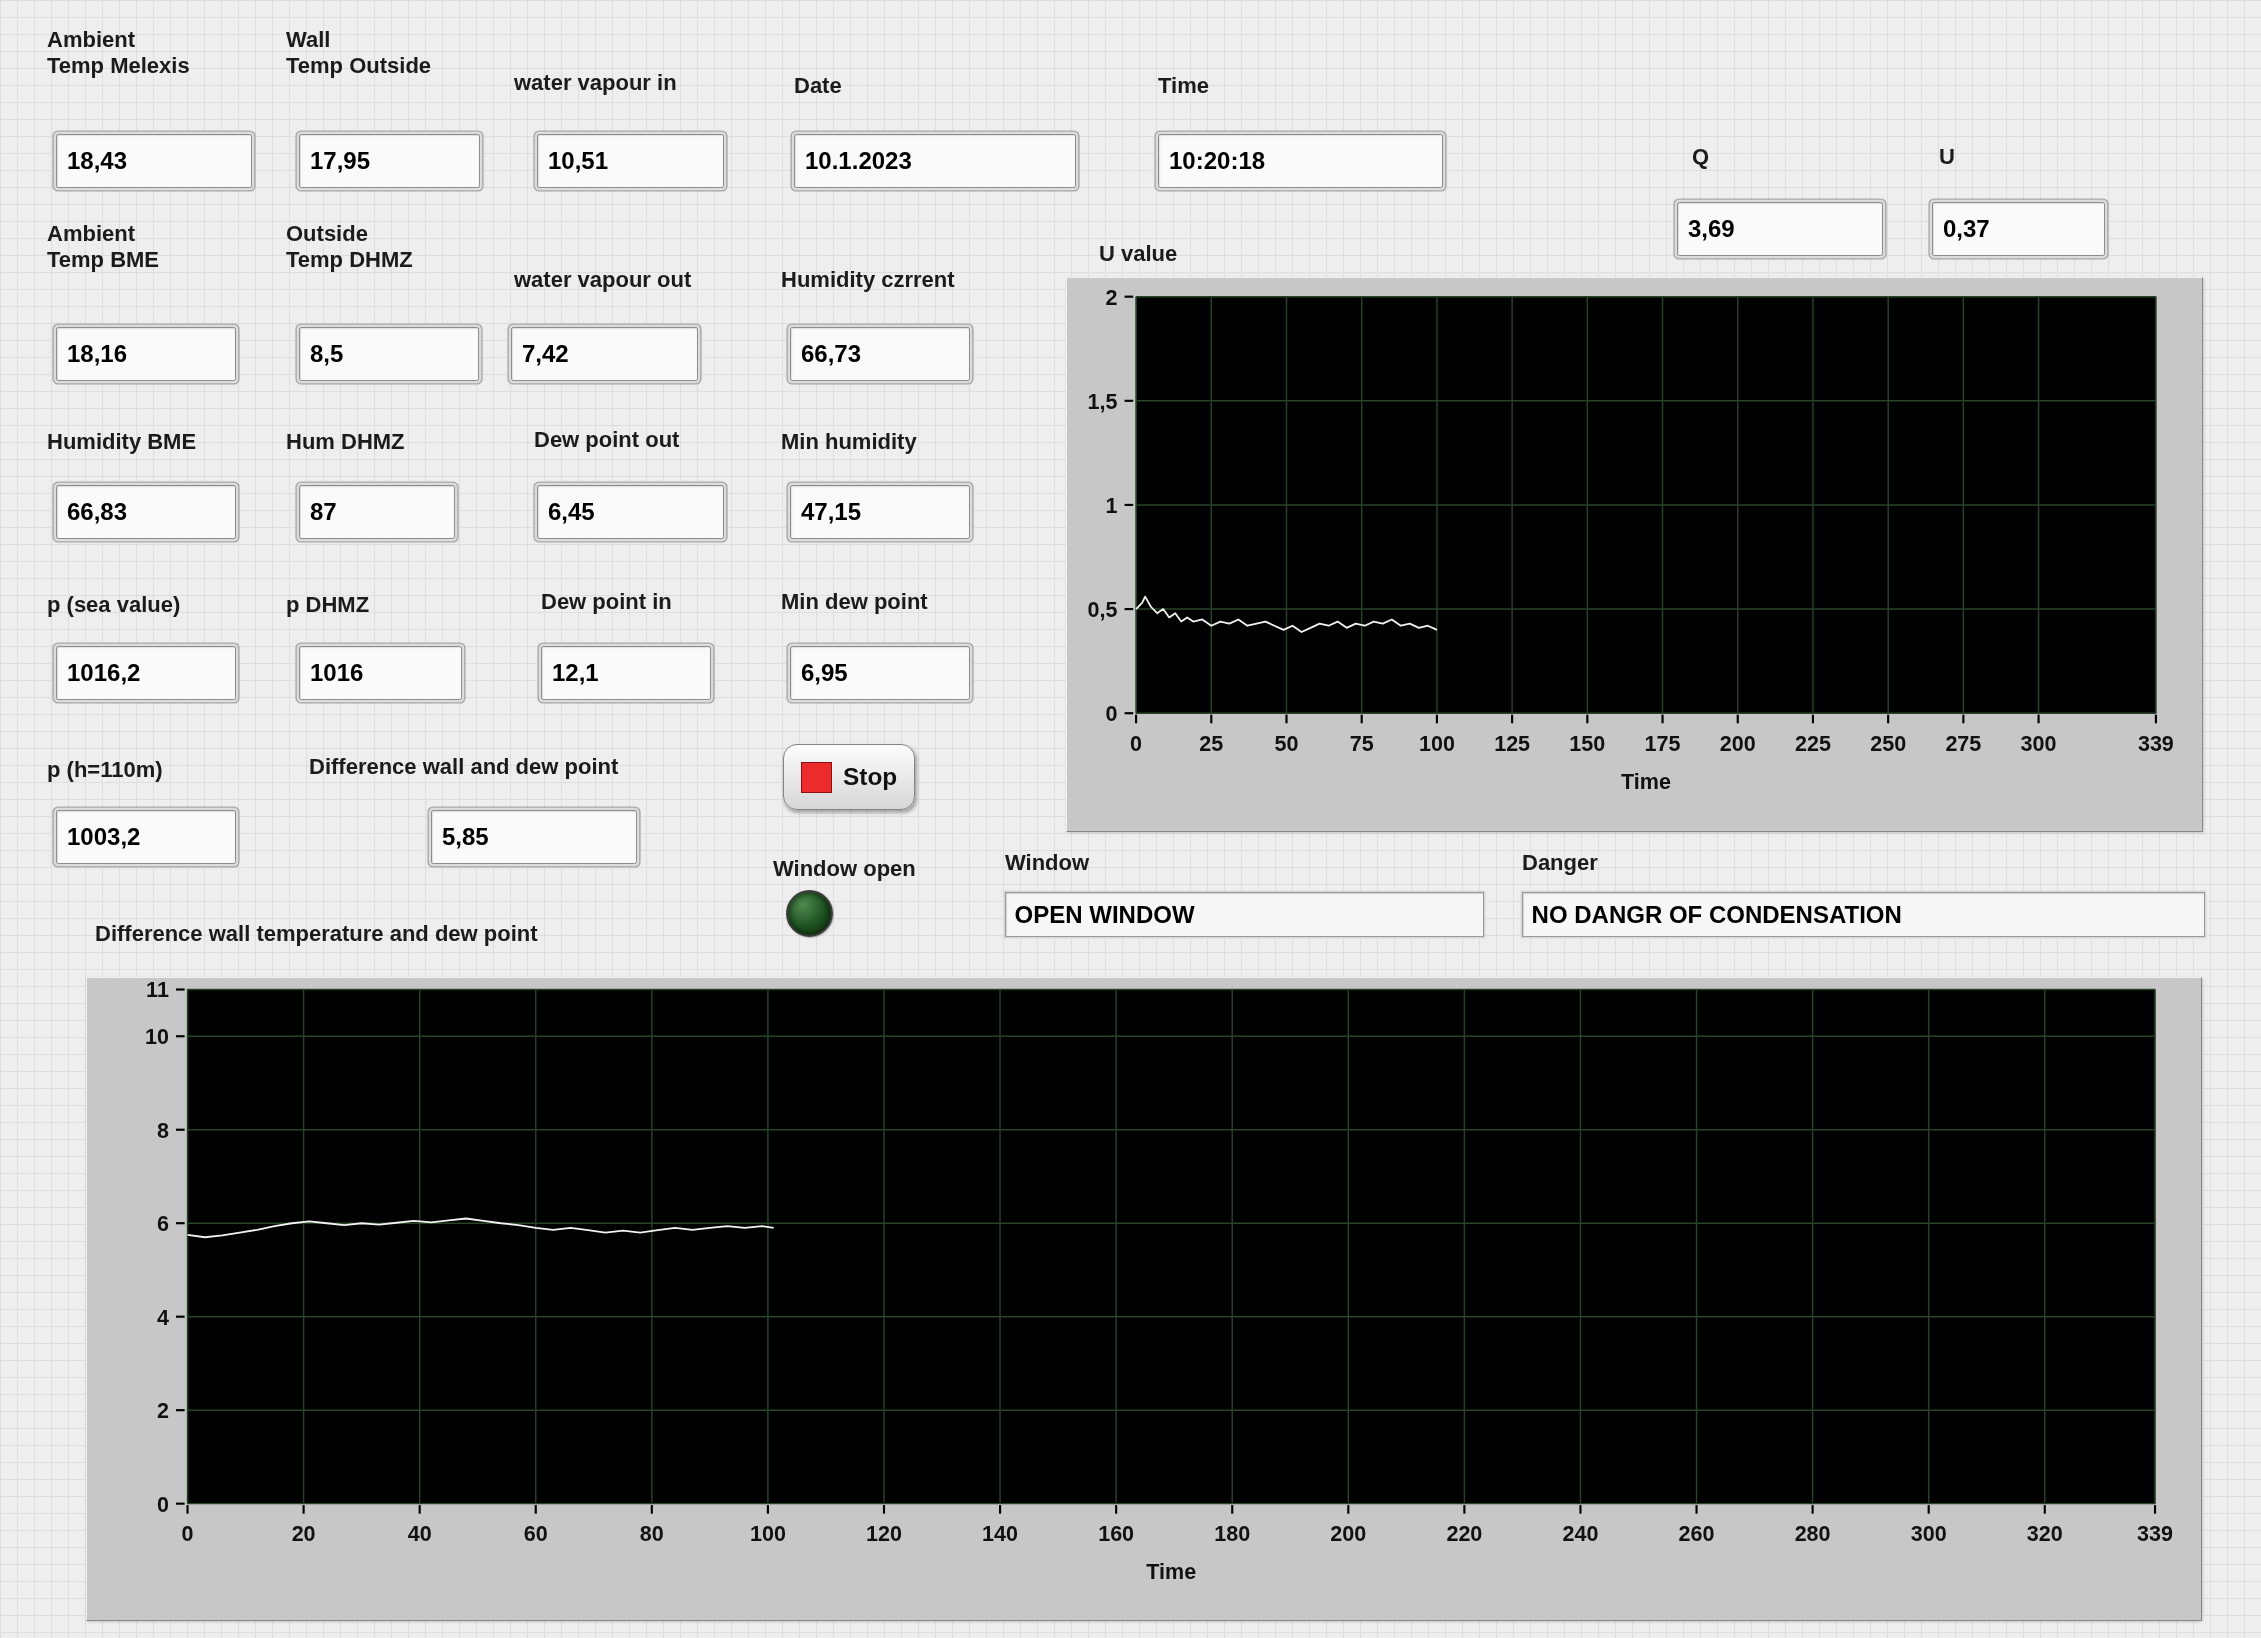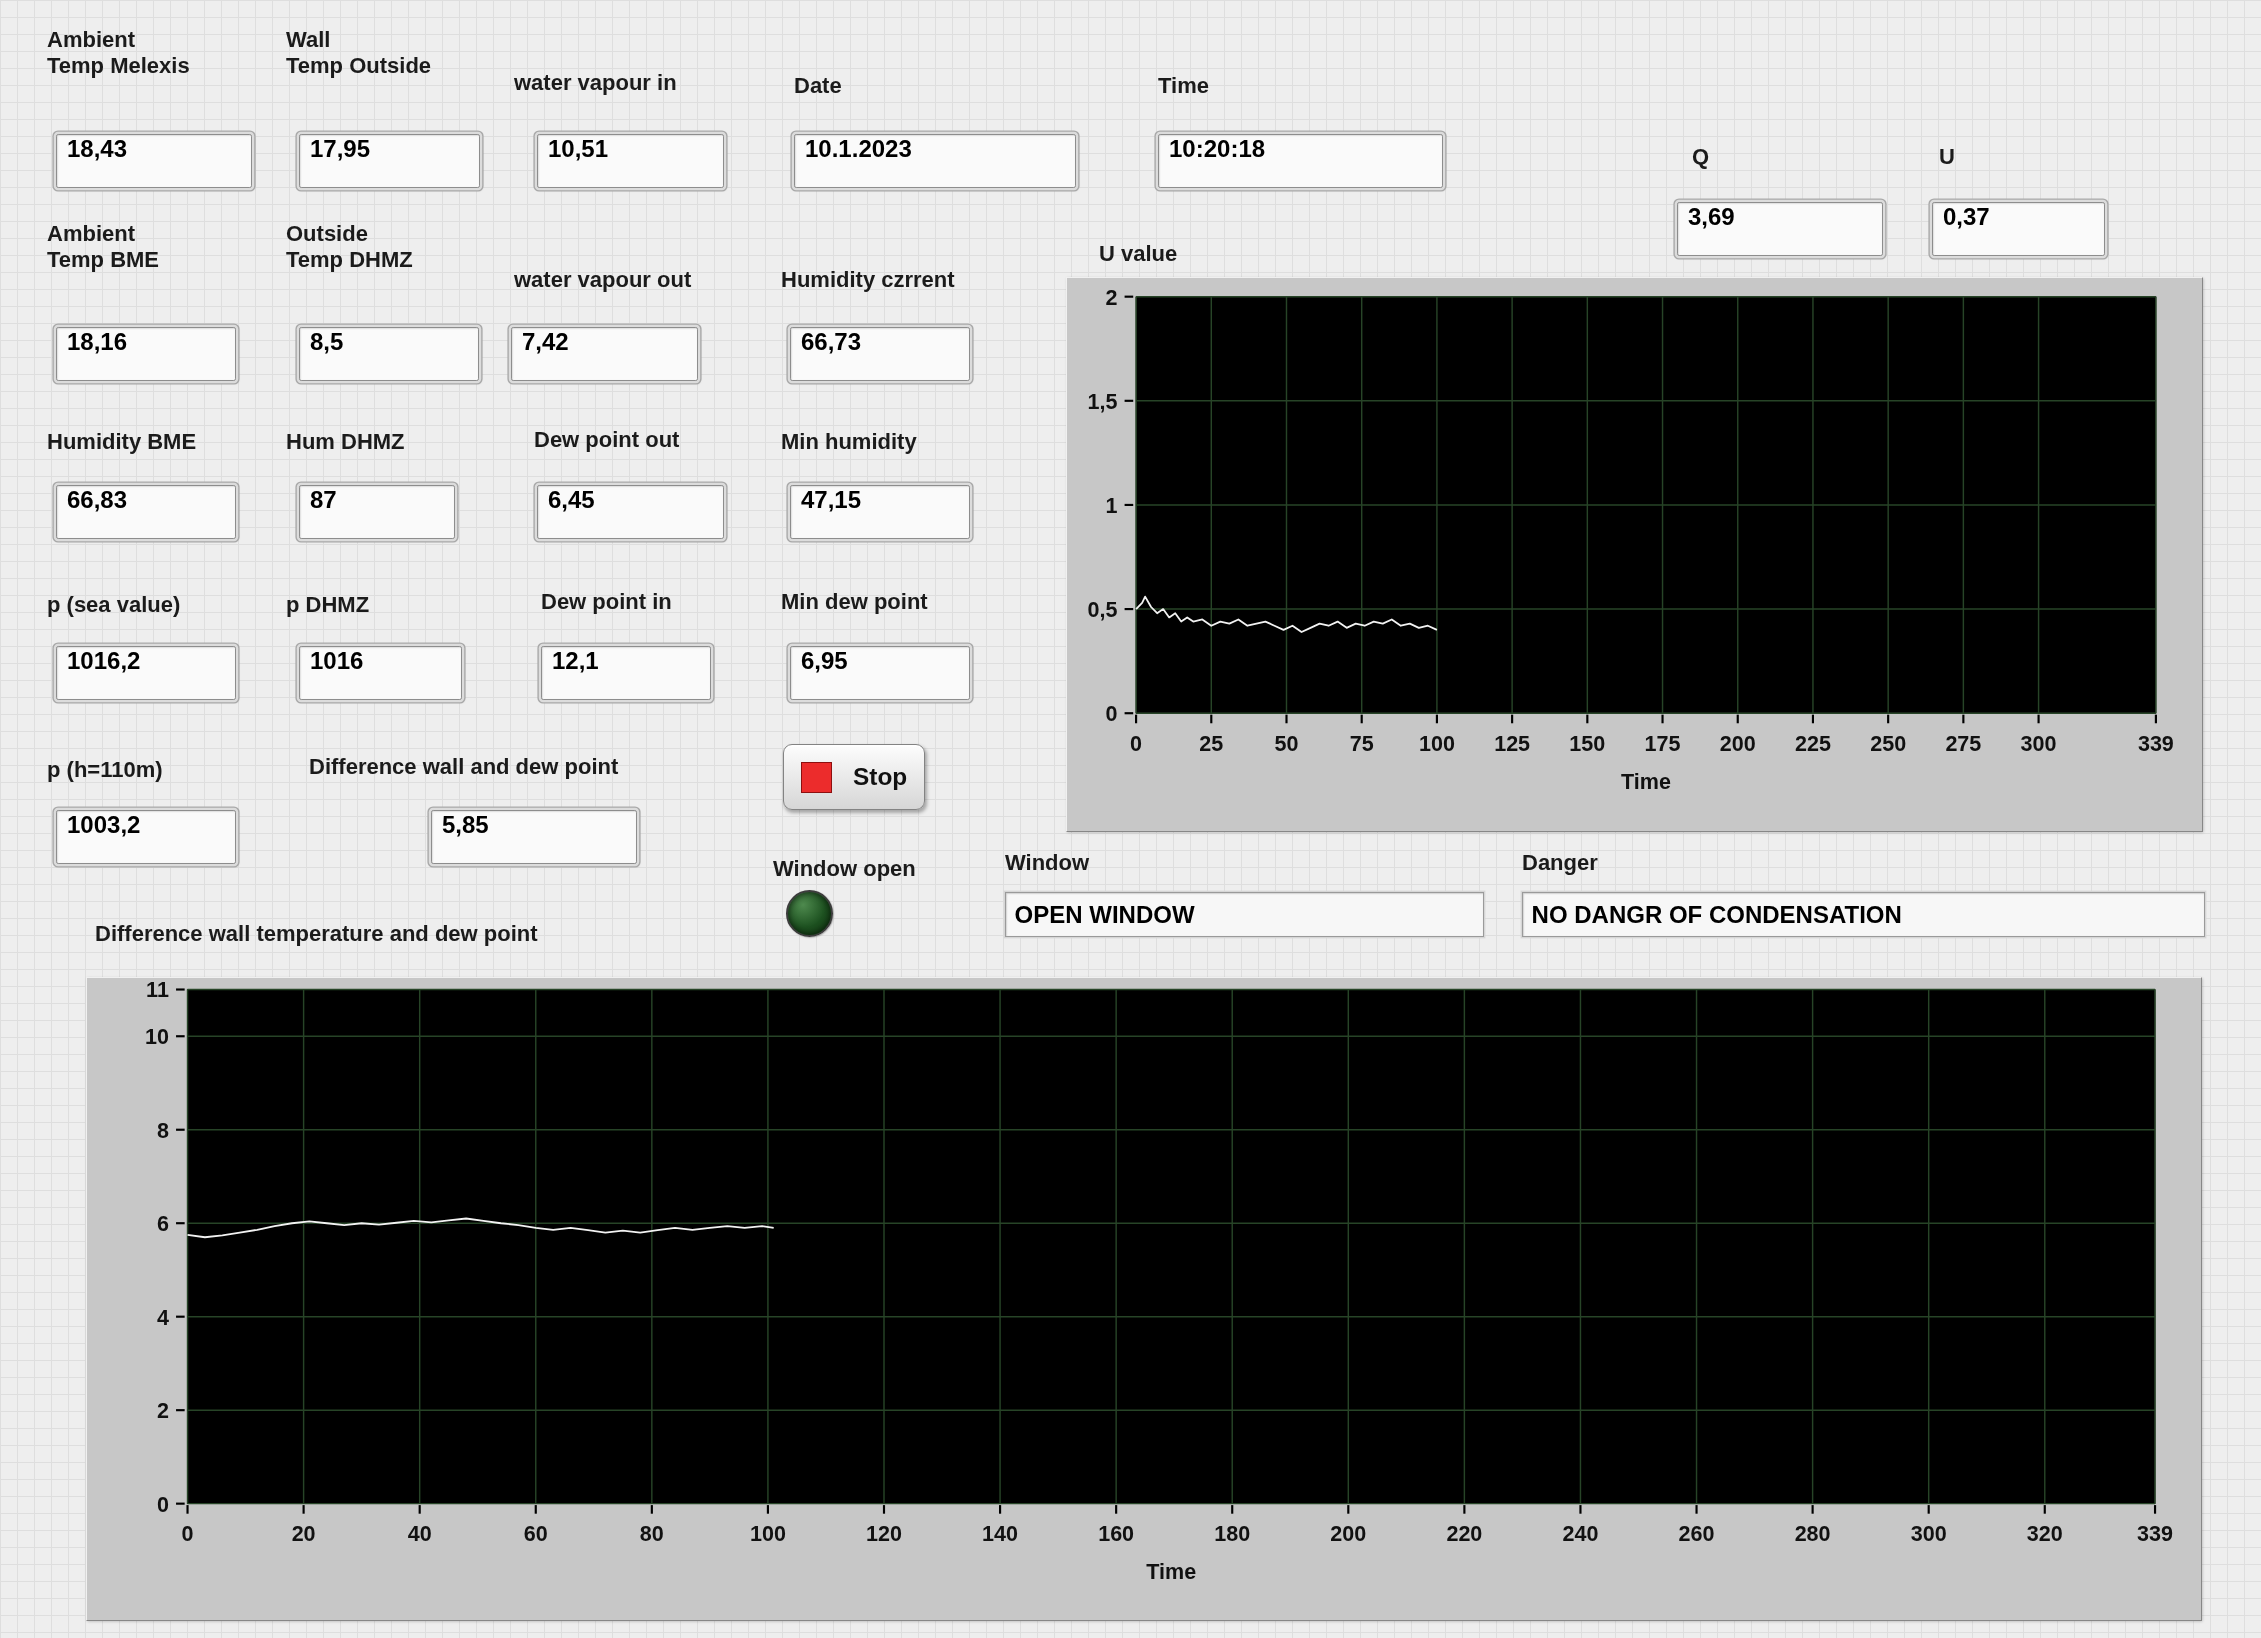--- a/index.html
+++ b/index.html
@@ -19,40 +19,40 @@
     line-height:1.18;
     white-space:pre-line;
     color:#1b1b1b;
   }
   .lvbox{
     position:absolute;height:52px;
     background:#fafafa;
     border:1.4px solid #8d8d8d;
     border-radius:2.2px;
     box-shadow:0 0 0 2.2px #dcdcdc, 0 0 0 3.6px #a9a9a9, 1.4px 1.4px 2.9px rgba(0,0,0,.18), inset 0.7px 0.7px 1.4px rgba(0,0,0,.15);
-    display:flex;
+    display:flex;align-items:center;
     padding-left:10px;
     font:600 24px "Liberation Sans",sans-serif;color:#000;
   }
   .lvtext{
     position:absolute;height:43px;
     background:#f7f7f7;
     border:1.4px solid #9a9a9a;
     box-shadow:inset 0.7px 0.7px 1.4px rgba(0,0,0,.2), 0 0 0 1.4px #d6d6d6;
     display:flex;align-items:center;
     padding-left:8.6px;
     font:600 24px "Liberation Sans",sans-serif;color:#000;
   }
   .stop-btn{
     position:absolute;
-    display:flex;align-items:center;gap:21px;
+    display:flex;align-items:center;gap:11px;
     padding:0 17px;
     background:linear-gradient(#fdfdfd,#d6d6d6);
     border:1.4px solid #838383;
-    border-radius:9px;
+    border-radius:14px;
     box-shadow:inset 0 1.4px 0 #ffffff, 1.4px 2.2px 3.6px rgba(0,0,0,.3);
     font:700 24.4px "Liberation Sans",sans-serif;color:#111;
     cursor:pointer;
   }
   .stop-glyph{
     width:29px;height:29px;display:inline-block;
     background:#ec2c2c;border:1.4px solid #8d0f0f;
   }
   .led{
     position:absolute;width:43px;height:43px;border-radius:50%;

